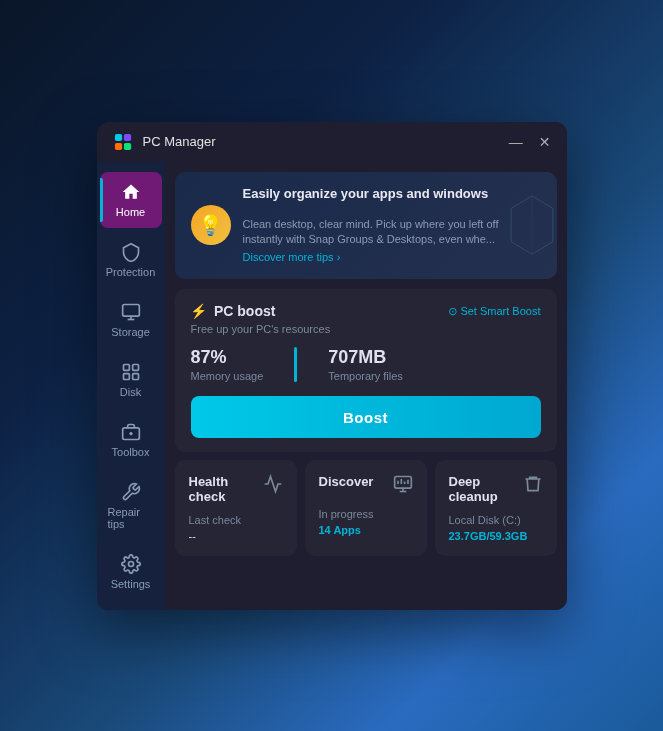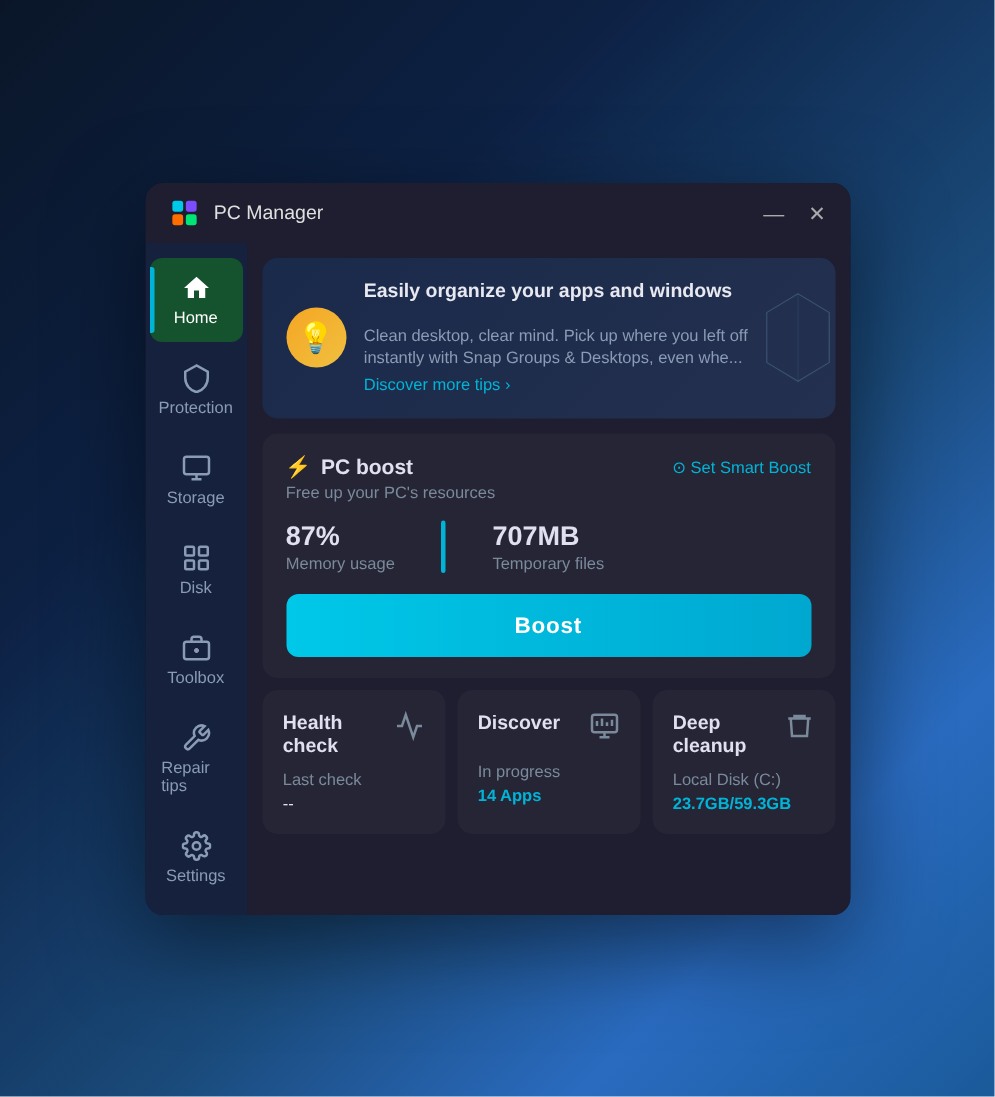--- a/index.html
+++ b/index.html
@@ -79,21 +79,21 @@
       border-radius: 8px;
       width: 62px;
       margin: 2px 0;
       color: #8a9bb5;
       font-size: 11px;
       gap: 4px;
       position: relative;
     }
     .sidebar-item.active {
       color: #fff;
-      background: #14532d;
+      background: #701a75;
     }
     .sidebar-item.active::before {
       content: '';
       position: absolute;
       left: 0;
       top: 6px;
       bottom: 6px;
       width: 3px;
       background: #00b4d8;
       border-radius: 0 2px 2px 0;

